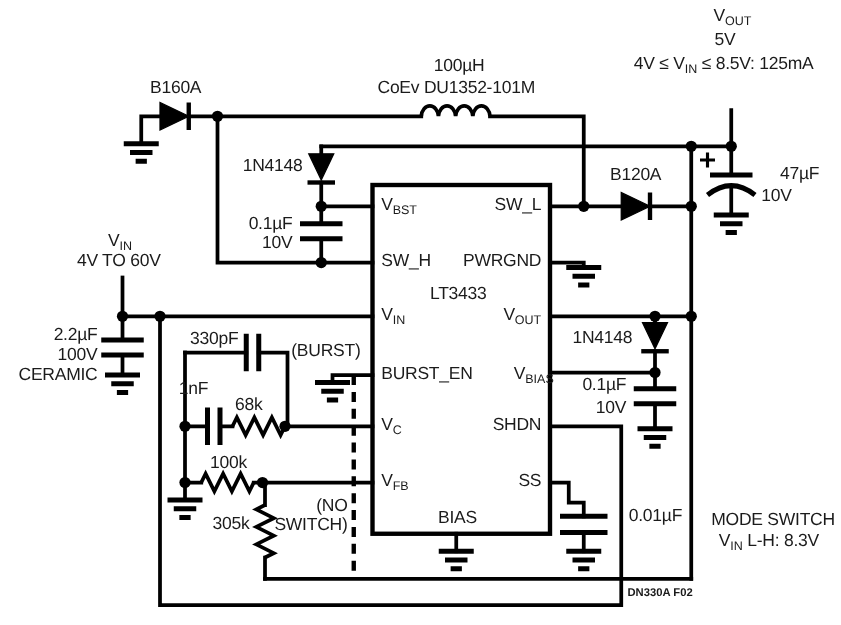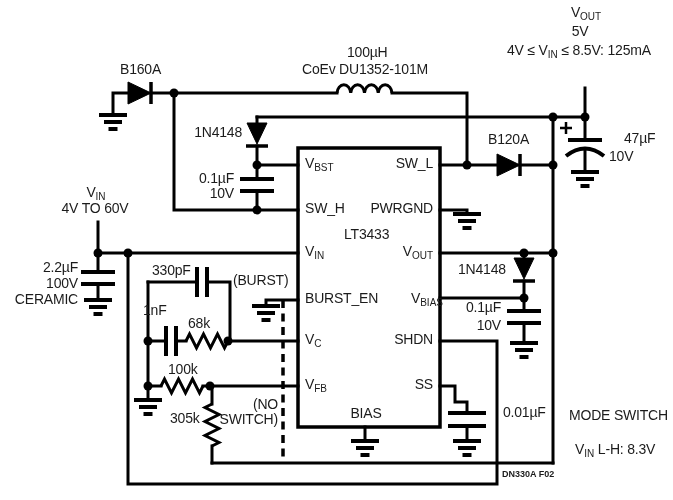--- a/index.html
+++ b/index.html
@@ -176,17 +176,17 @@
 
 <div class="lbl" style="left:488px;top:132px">B120A</div>
 <div class="lbl" style="left:624px;top:131px">47µF</div>
 <div class="lbl" style="left:609px;top:149px">10V</div>
 <div class="lbl" style="left:458px;top:262px">1N4148</div>
 <div class="lbl ra" style="left:501px;top:300px">0.1µF</div>
 <div class="lbl ra" style="left:501px;top:318px">10V</div>
 <div class="lbl" style="left:503px;top:405px">0.01µF</div>
 
 <div class="lbl" style="left:569px;top:408px">MODE SWITCH</div>
-<div class="lbl" style="left:575px;top:442px"><span>V</span><sub class="sb">IN</sub><span> L-H: 8.3V</span></div>
+<div class="lbl" style="left:575px;top:425px"><span>V</span><sub class="sb">IN</sub><span> L-H: 8.3V</span></div>
 
 <div class="lbl fig" style="left:502px;top:470px">DN330A F02</div>
 
 </div>
 
 </body></html>

